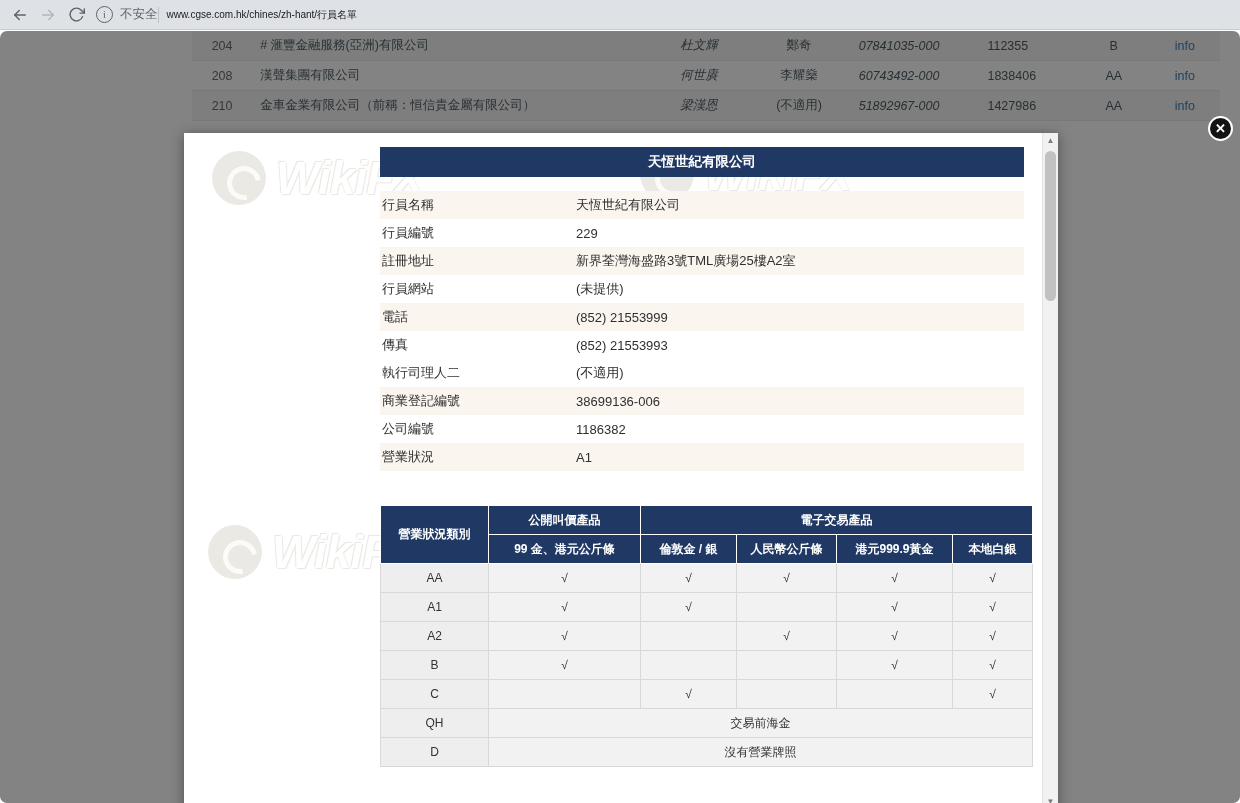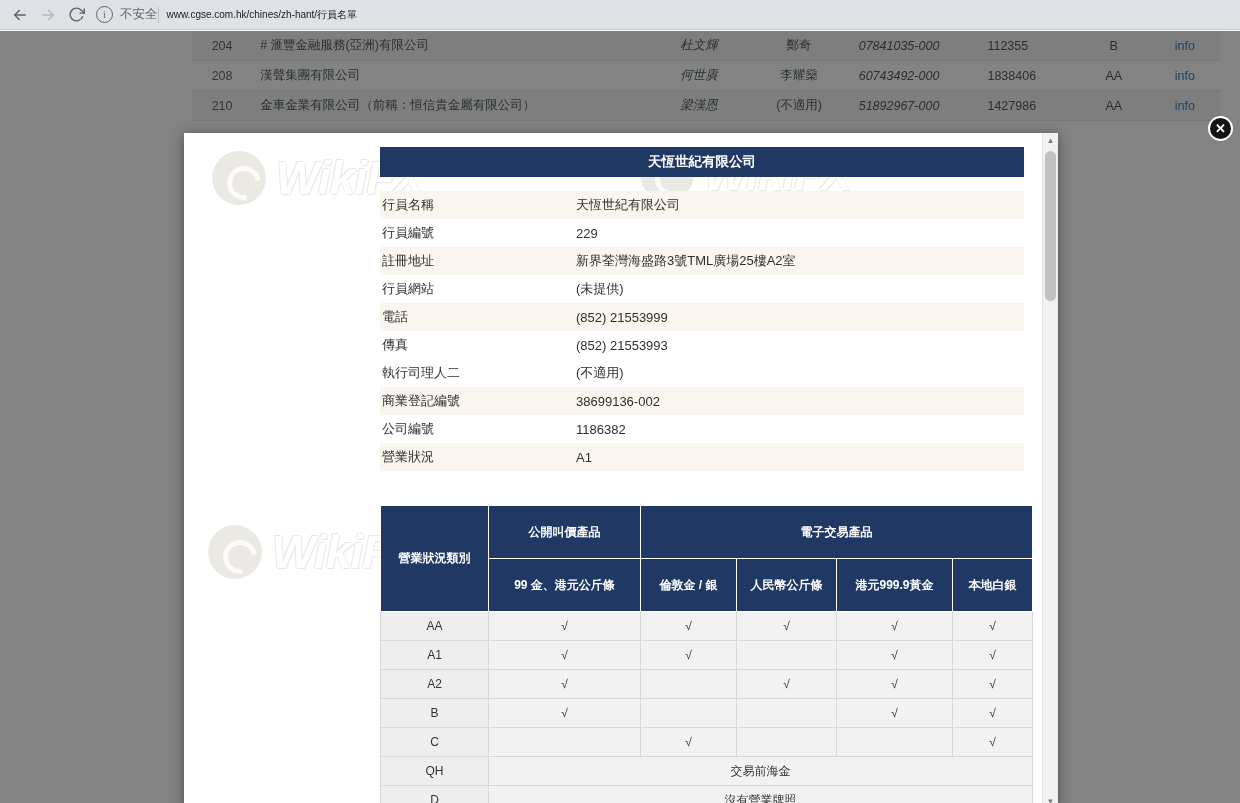--- a/index.html
+++ b/index.html
@@ -76,20 +76,21 @@
 
   
   .page {
     position: absolute;
     top: 31px;
     left: 0;
     width: 1240px;
     height: 772px;
     background: #ffffff;
     overflow: hidden;
+    border-radius: 7px;
   }
   .bg-table {
     position: absolute;
     top: 0;
     left: 192px;
     width: 1028px;
     border-collapse: collapse;
     font-size: 12.5px;
     color: #37474f;
   }
@@ -233,21 +234,21 @@
     font-size: 12px;
     color: #333333;
     table-layout: fixed;
   }
   table.grid th {
     background: #1f3864;
     color: #ffffff;
     font-weight: bold;
     border: 1px solid #ffffff;
     height: 28px;
-    padding: 12px 2px;
+    padding: 0 2px;
     font-size: 12px;
   }
   table.grid td {
     border: 1px solid #d8d8d8;
     height: 26px;
     text-align: center;
     background: #f2f2f2;
     color: #333;
     font-size: 12px;
   }
@@ -427,21 +428,21 @@
             <tr class="even">
                 <td class="k">傳真</td>
                 <td class="v">(852) 21553993</td>
               </tr>
             <tr class="even">
                 <td class="k">執行司理人二</td>
                 <td class="v">(不適用)</td>
               </tr>
             <tr class="odd">
                 <td class="k">商業登記編號</td>
-                <td class="v">38699136-002</td>
+                <td class="v">38699136-006</td>
               </tr>
             <tr class="even">
                 <td class="k">公司編號</td>
                 <td class="v">1186382</td>
               </tr>
             <tr class="odd">
                 <td class="k">營業狀況</td>
                 <td class="v">A1</td>
               </tr>
           </tbody>

